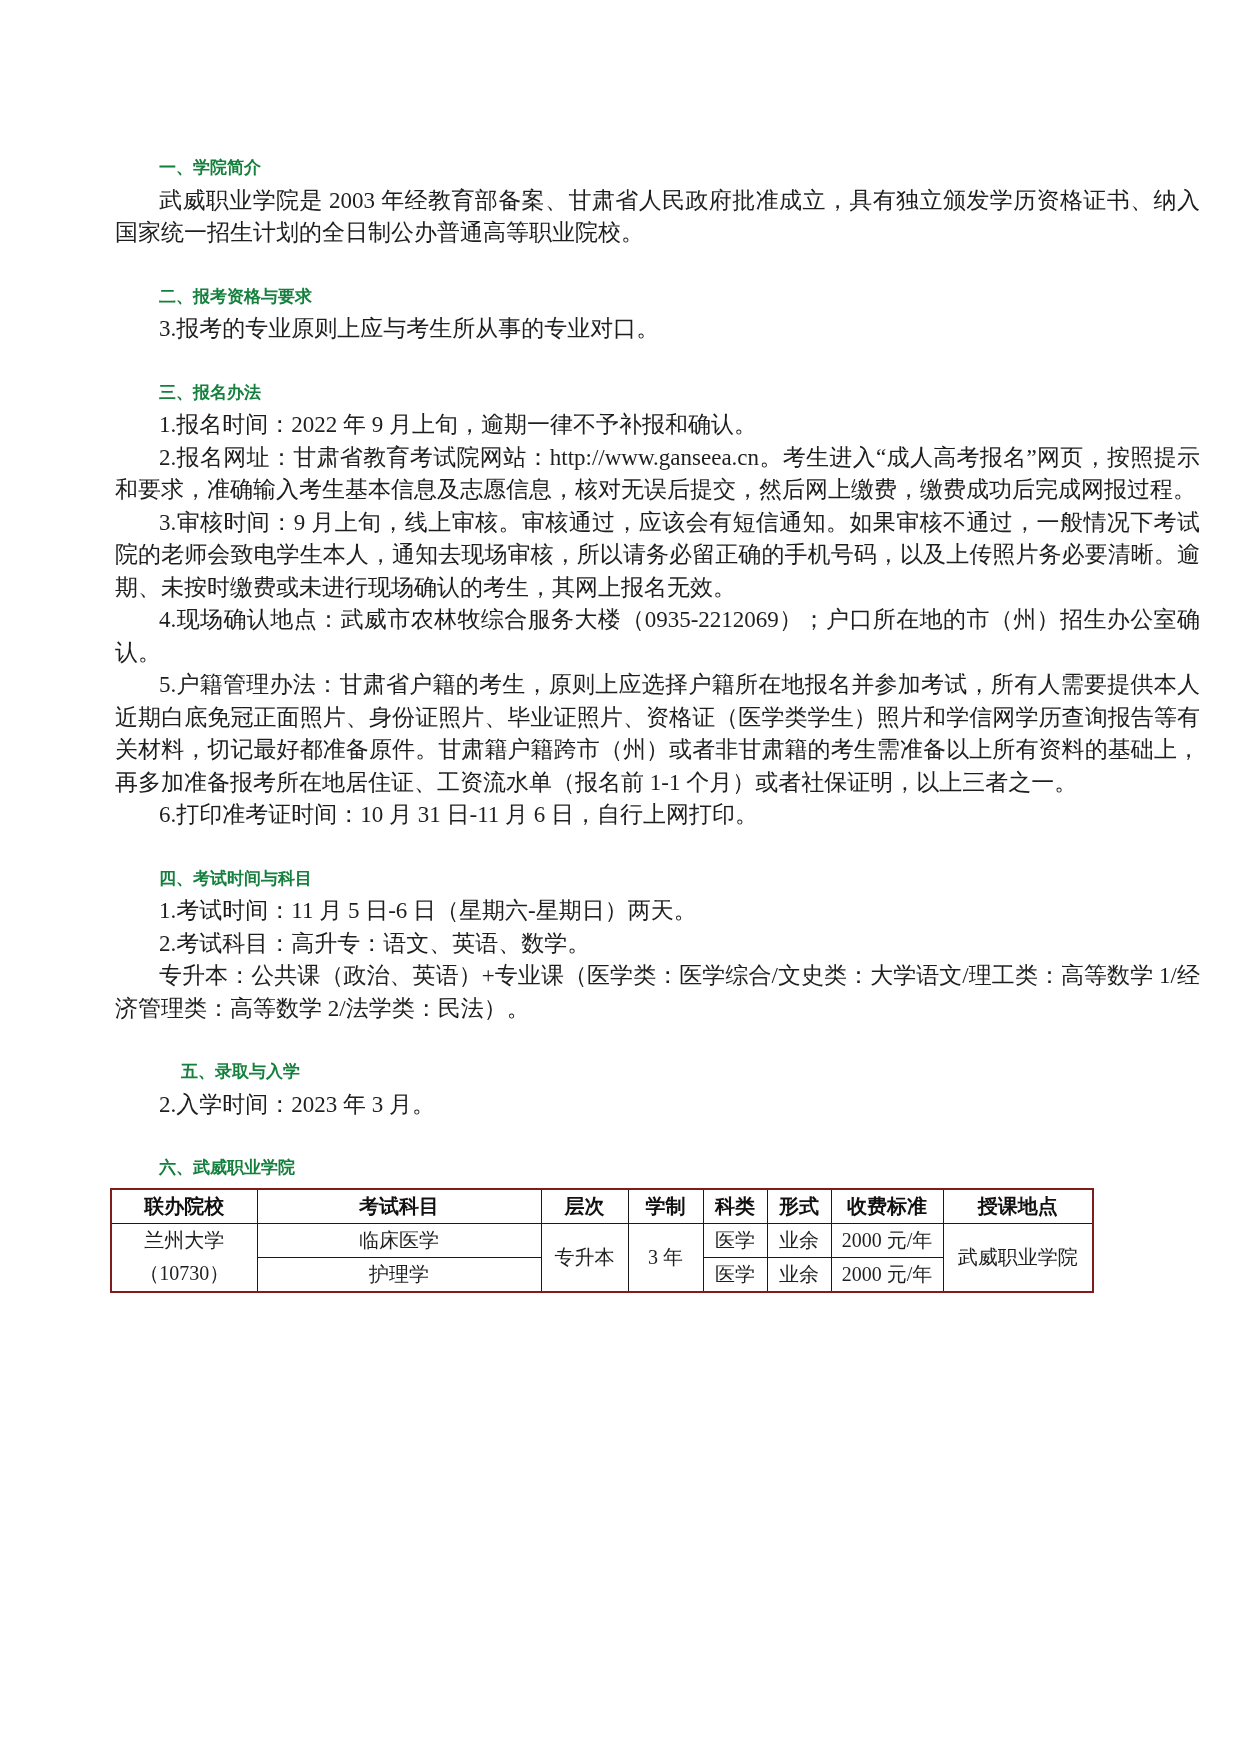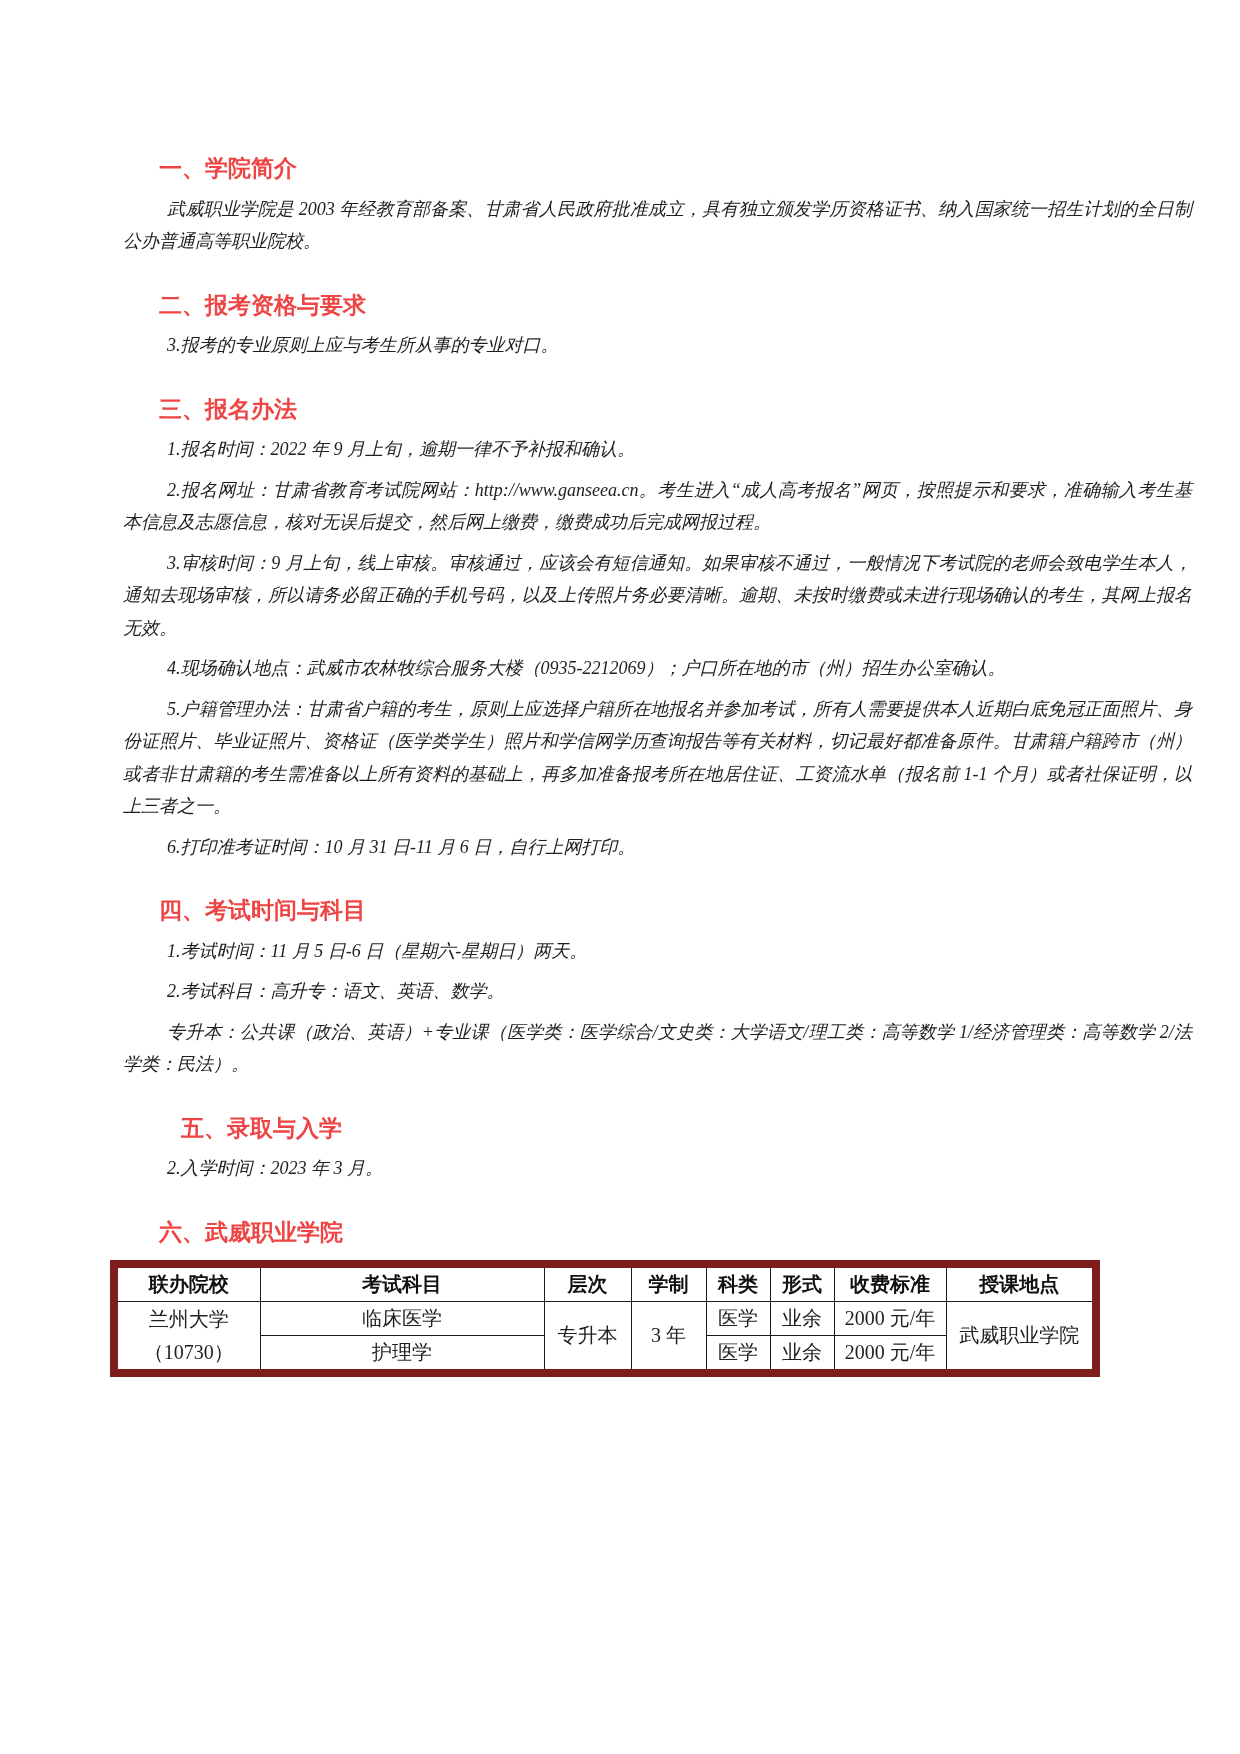--- a/index.html
+++ b/index.html
@@ -17,44 +17,43 @@
   .doc {
     position: absolute;
     top: 152px;
     left: 115px;
     width: 1085px;
   }
   section { margin: 0; padding: 0; }
   h2.sec-heading {
     font-family: "Liberation Sans", "DejaVu Sans", sans-serif;
     font-weight: 700;
-    font-size: 23px;
+    font-size: 17px;
     line-height: 32.5px;
     margin: 31px 0 0 0;
     text-indent: 44px;
-    color: #ef4444;
+    color: #15803d;
   }
   section:first-child h2.sec-heading { margin-top: 0; }
   h2.sec-heading.indent-deep { text-indent: 66px; }
   p.body-par {
-    font-size: 18px;
+    font-size: 23px;
     line-height: 32.5px;
-    margin: 8px;
+    margin: 0;
     text-indent: 44px;
     text-align: justify;
     word-break: break-all;
-    font-style: italic;
   }
   table.programs {
     border-collapse: collapse;
     table-layout: fixed;
     width: 982px;
     margin-left: -5px;
-    margin-top: 12px;
-    border: 8px solid #7f1d1d;
+    margin-top: 3px;
+    border: 2px solid #7f1d1d;
   }
   table.programs th, table.programs td {
     border: 1px solid #1a1a1a;
     text-align: center;
     vertical-align: middle;
     padding: 0 2px;
     overflow: hidden;
   }
   table.programs th {
     font-family: "Liberation Sans", "DejaVu Sans", sans-serif;

